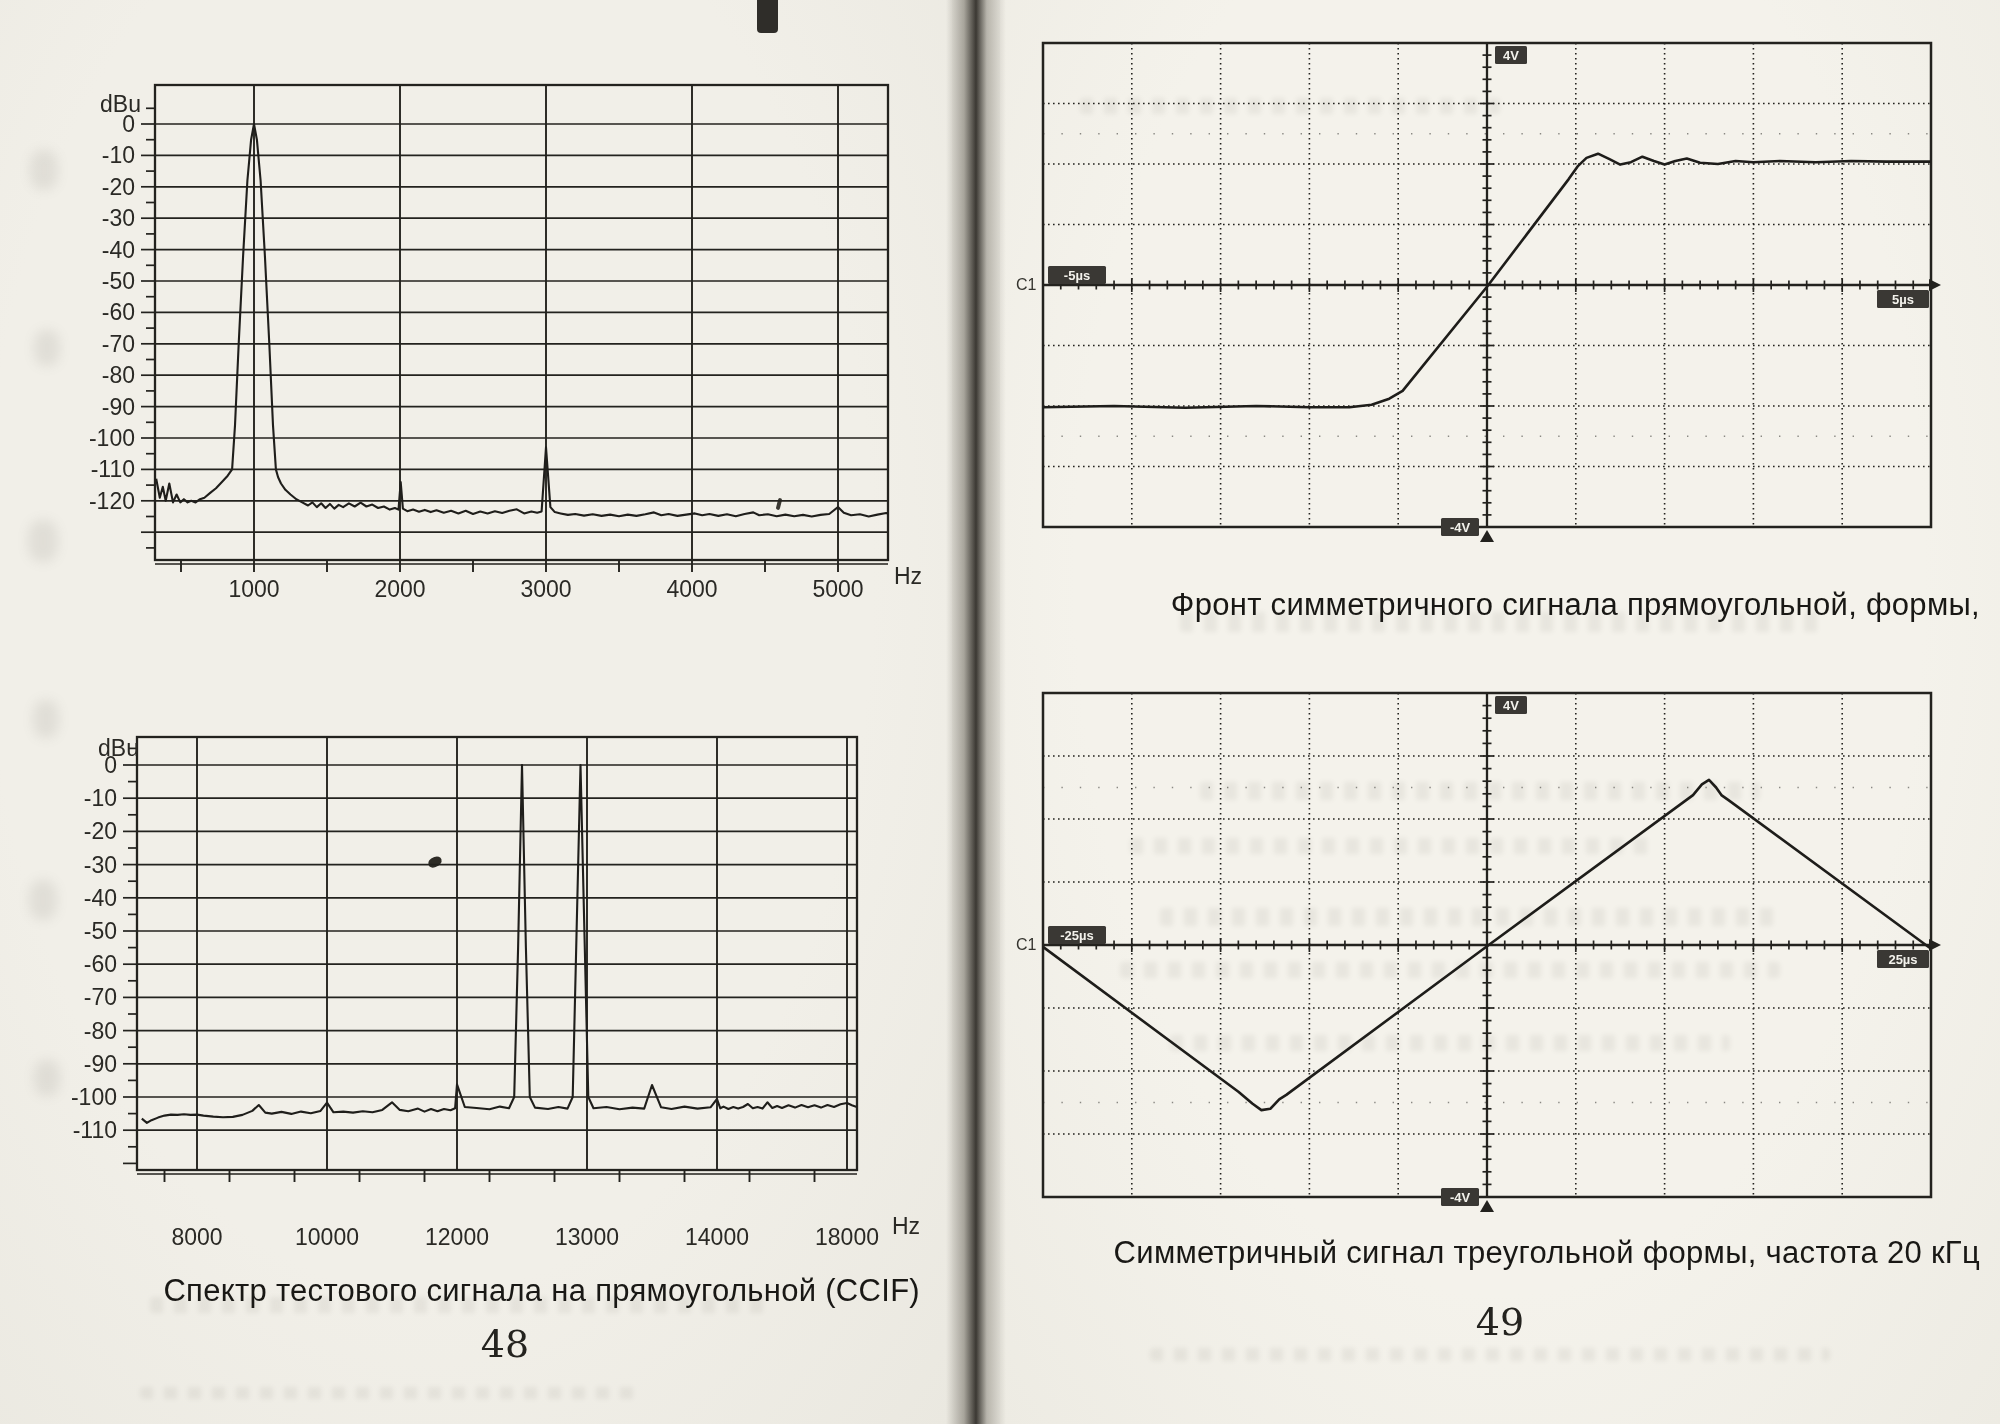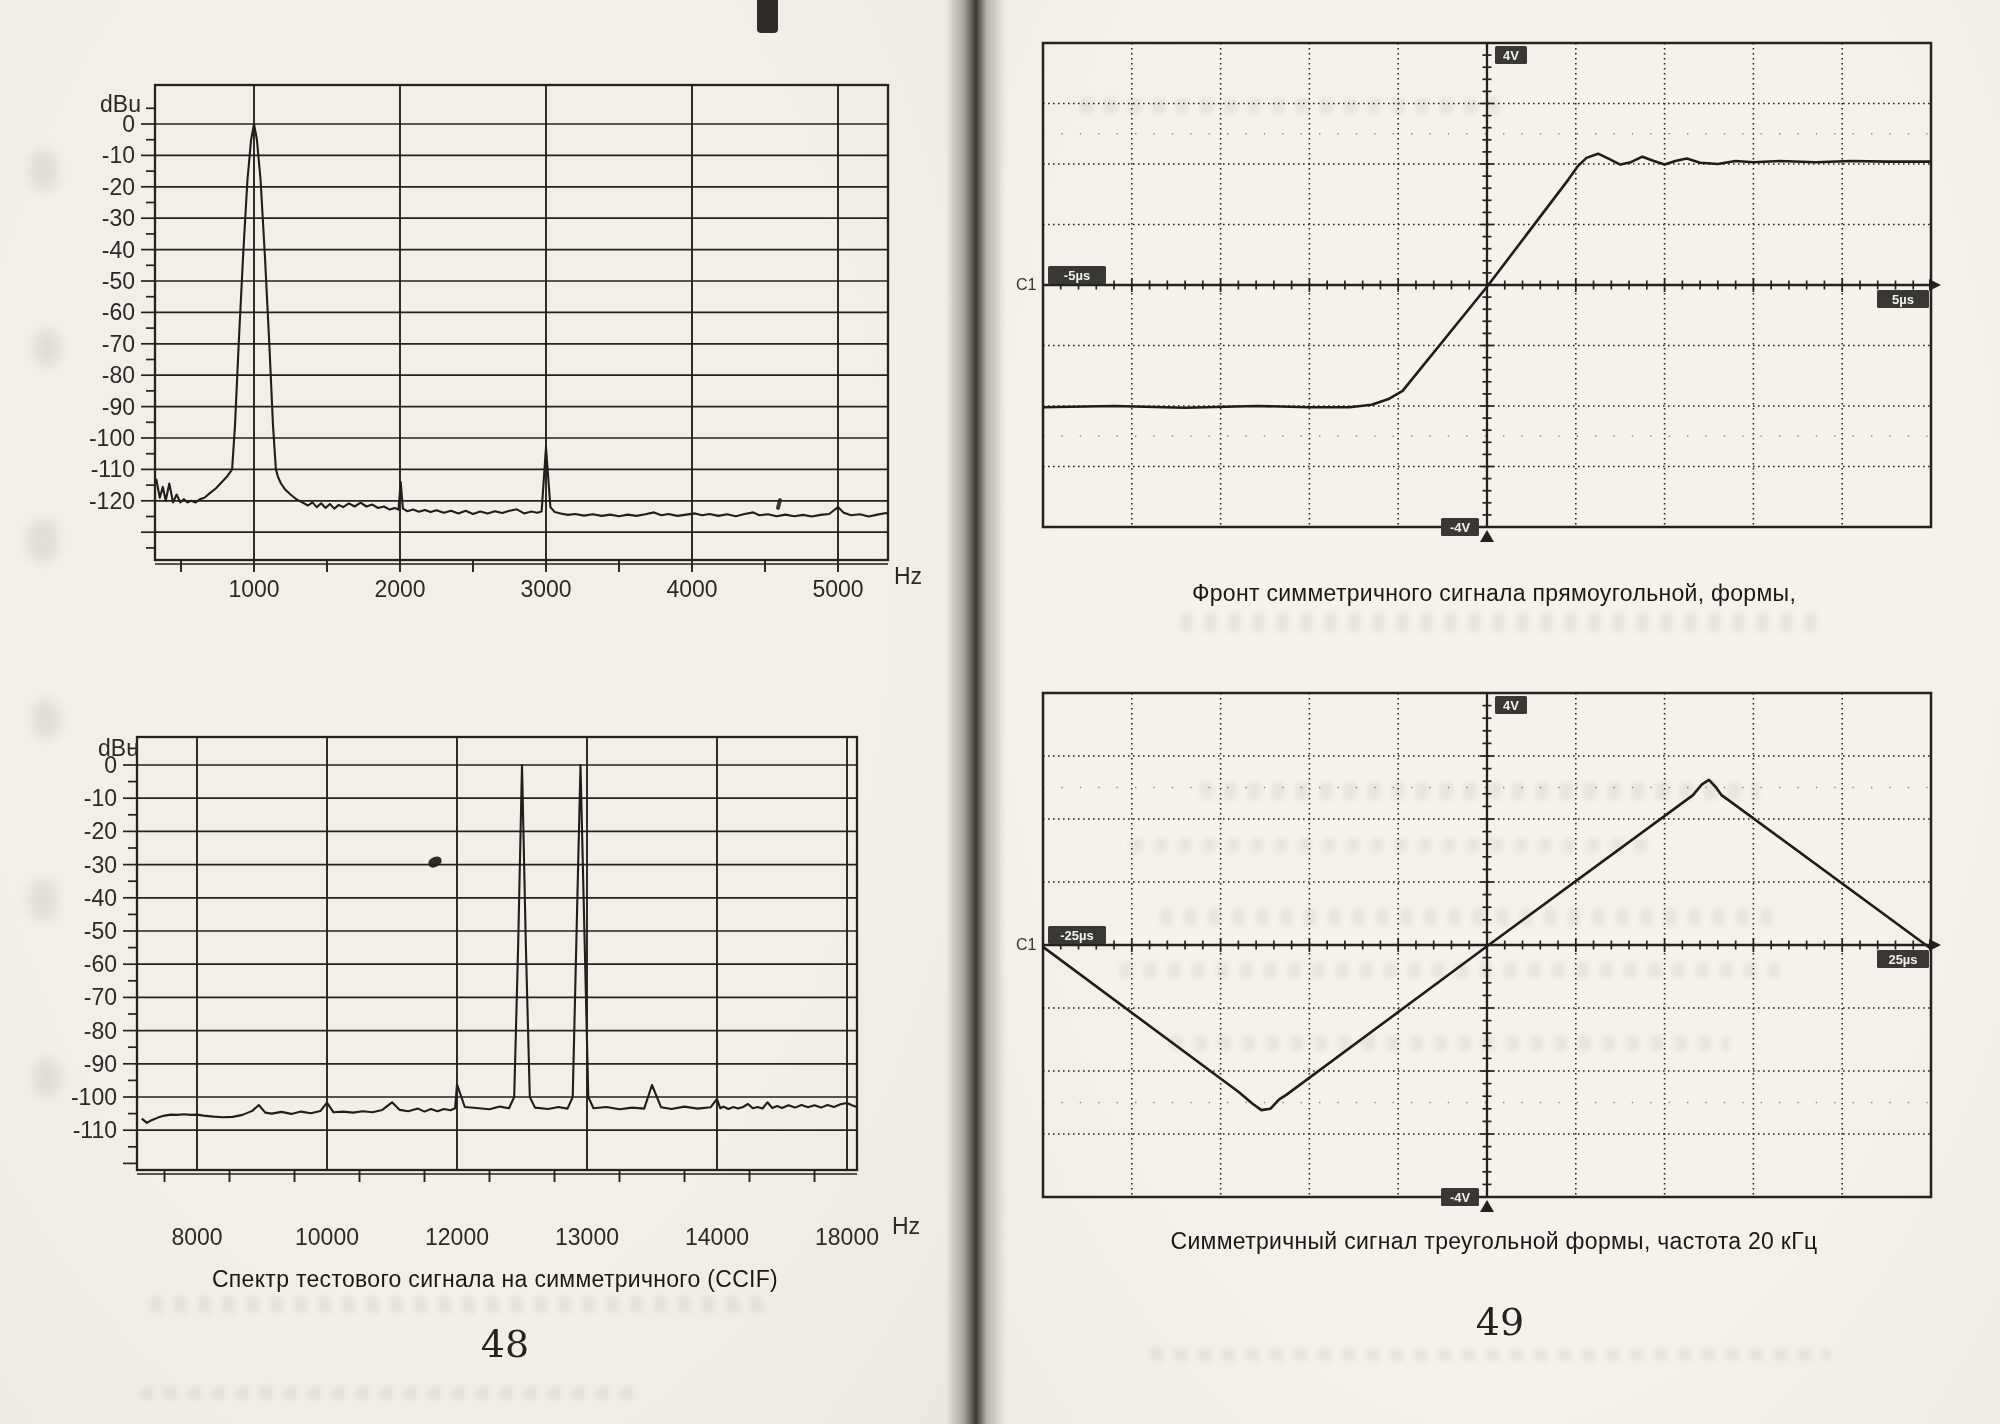--- a/index.html
+++ b/index.html
@@ -7,21 +7,21 @@
         background:linear-gradient(90deg,#edebe4 0%,#f0eee7 46%,#e6e4dc 48.5%,#f2f0e9 52%,#f3f1ea 100%);}
   .leftpage,.rightpage{position:absolute;top:0;height:100%;}
   .leftpage{left:0;width:952px;background:radial-gradient(ellipse at 45% 40%, #f1efe8 60%, #eae8e0 100%);}
   .rightpage{left:1000px;width:1000px;background:radial-gradient(ellipse at 50% 40%, #f4f2eb 60%, #edebe3 100%);}
   .spine{position:absolute;top:0;left:946px;width:60px;height:100%;
          background:linear-gradient(90deg, rgba(120,115,105,0) 0%, rgba(90,85,75,.45) 30%,
                     rgba(35,32,27,.88) 50%, rgba(110,105,95,.4) 68%, rgba(120,115,105,0) 100%);}
   .spine-nub{position:absolute;left:757px;top:0;width:21px;height:33px;background:#15130f;
              opacity:.88;border-radius:0 0 4px 4px;filter:blur(.6px);}
   svg{position:absolute;overflow:visible;}
-  .caption{position:absolute;text-align:center;color:#191815;font-size:23px;letter-spacing:.3px;}
+  .caption{position:absolute;text-align:right;color:#191815;font-size:31px;letter-spacing:.3px;margin-top:7px;}
   .pagenum{position:absolute;text-align:center;color:#24231f;font-family:"DejaVu Serif",serif;font-size:38px;}
   .bleed{position:absolute;background:repeating-linear-gradient(90deg, rgba(110,106,96,.55) 0 13px, rgba(110,106,96,0) 13px 24px);
          filter:blur(2.5px);opacity:.16;border-radius:4px;pointer-events:none;}
   .smudge{position:absolute;background:#6b675f;filter:blur(6px);opacity:.12;border-radius:40%;}
   .blot{position:absolute;background:#2e2c26;border-radius:55% 45% 60% 40%;transform:rotate(-18deg);}
   .tickmark{position:absolute;background:#3a3832;border-radius:2px;transform:rotate(14deg);}
 </style>
 </head>
 <body>
 
@@ -469,20 +469,20 @@
       <text x="895" y="296" font-size="13" text-anchor="middle" fill="#f3f2ec" font-family="&quot;Liberation Sans&quot;,sans-serif" font-weight="bold">25µs</text>
       <text x="8" y="282" font-size="16" text-anchor="start" fill="#35342f" font-family="&quot;Liberation Sans&quot;,sans-serif">C1</text>
       <defs>
         <clipPath id="triangle-scope-clip">
           <rect x="33" y="23" width="892" height="508"></rect>
         </clipPath>
       </defs>
       <polyline points="35.0,278.9 230.4,423.8 244.6,435.8 253.4,442.1 262.3,440.8 271.2,431.4 278.3,426.9 479.0,278.3 685.0,127.1 693.9,116.4 701.0,111.9 708.1,119.5 713.4,127.1 720.5,132.1 923.0,280.8" fill="none" stroke="#1e1d1a" stroke-width="2.6" stroke-linejoin="round" clip-path="url(#triangle-scope-clip)"></polyline>
     </svg>
 
-  <div class="caption" style="left:70px;top:1266px;width:850px">Спектр тестового сигнала на симметричного (CCIF)</div>
+  <div class="caption" style="left:70px;top:1266px;width:850px">Спектр тестового сигнала на прямоугольной (CCIF)</div>
   <div class="caption" style="left:1008px;top:580px;width:972px">
     <div>Фронт симметричного сигнала прямоугольной, формы,</div>
   </div>
   <div class="caption" style="left:1008px;top:1228px;width:972px">Симметричный сигнал треугольной формы, частота 20 кГц</div>
   <div class="pagenum" style="left:105px;top:1322px;width:800px">48</div>
   <div class="pagenum" style="left:1060px;top:1300px;width:880px">49</div>
 </div>
 
 </body></html>

